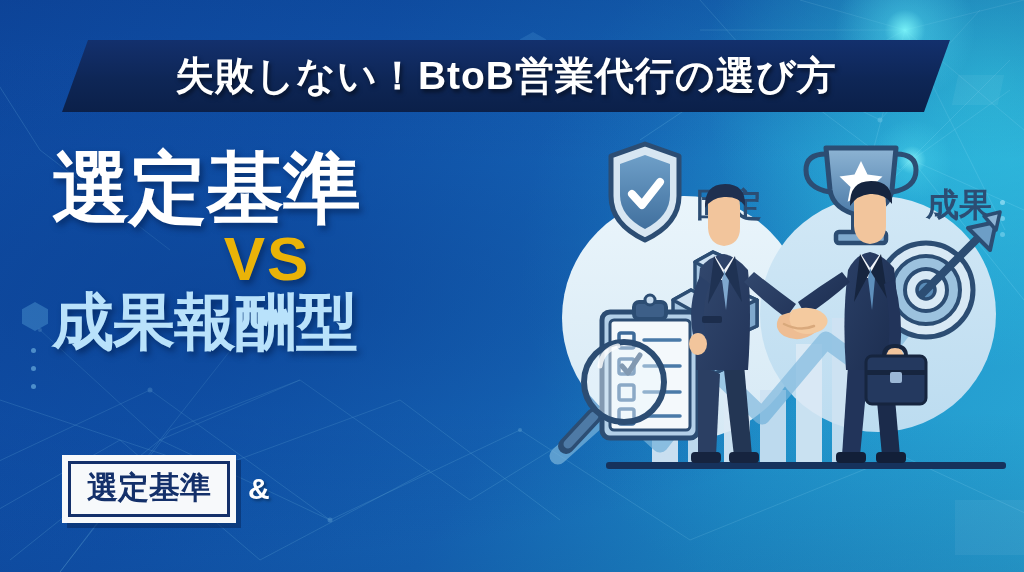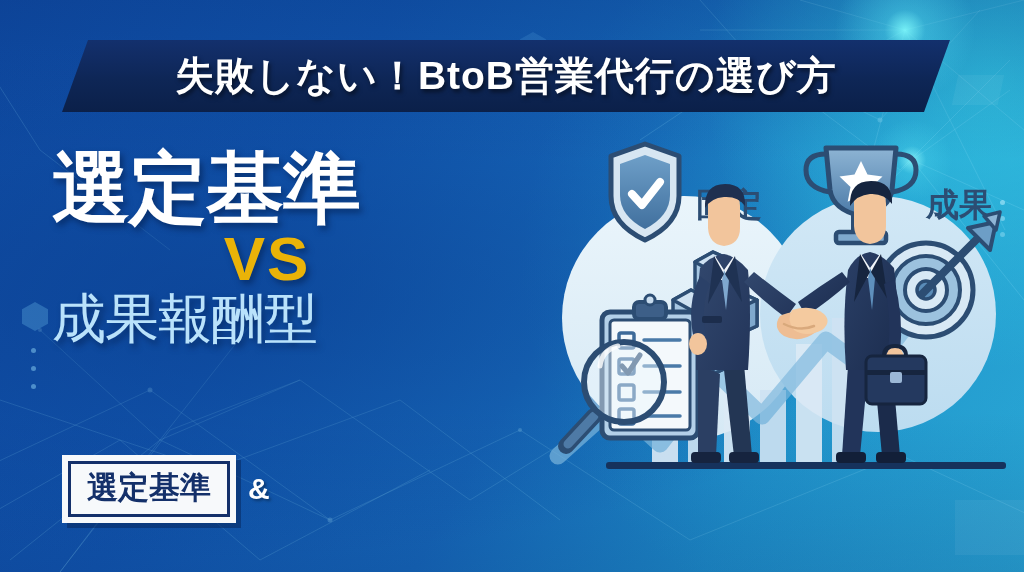--- a/index.html
+++ b/index.html
@@ -63,21 +63,21 @@
     letter-spacing:-1px; white-space:nowrap;
     text-shadow:3px 4px 6px rgba(2,26,70,0.55);
   }
   .hl-vs {
     font-size:62px; font-weight:700; color:#eab308; line-height:1.0;
     text-align:center; width:430px; letter-spacing:2px;
     text-shadow:3px 4px 6px rgba(2,26,70,0.5);
     margin-top:2px;
   }
   .hl-line2 {
-    font-size:54px; font-weight:400; color:#b9e2fb; line-height:0.98;
+    font-size:62px; font-weight:700; color:#b9e2fb; line-height:0.98;
     letter-spacing:-1px; white-space:nowrap; margin-top:2px;
     text-shadow:3px 4px 6px rgba(2,26,70,0.55);
   }
 
   
   .badges { position:absolute; left:62px; top:455px; display:flex; align-items:center; gap:12px; }
   .badge {
     background:#f7f9fb; padding:6px 6px;
     box-shadow:5px 5px 0 rgba(8,40,95,0.55);
   }

